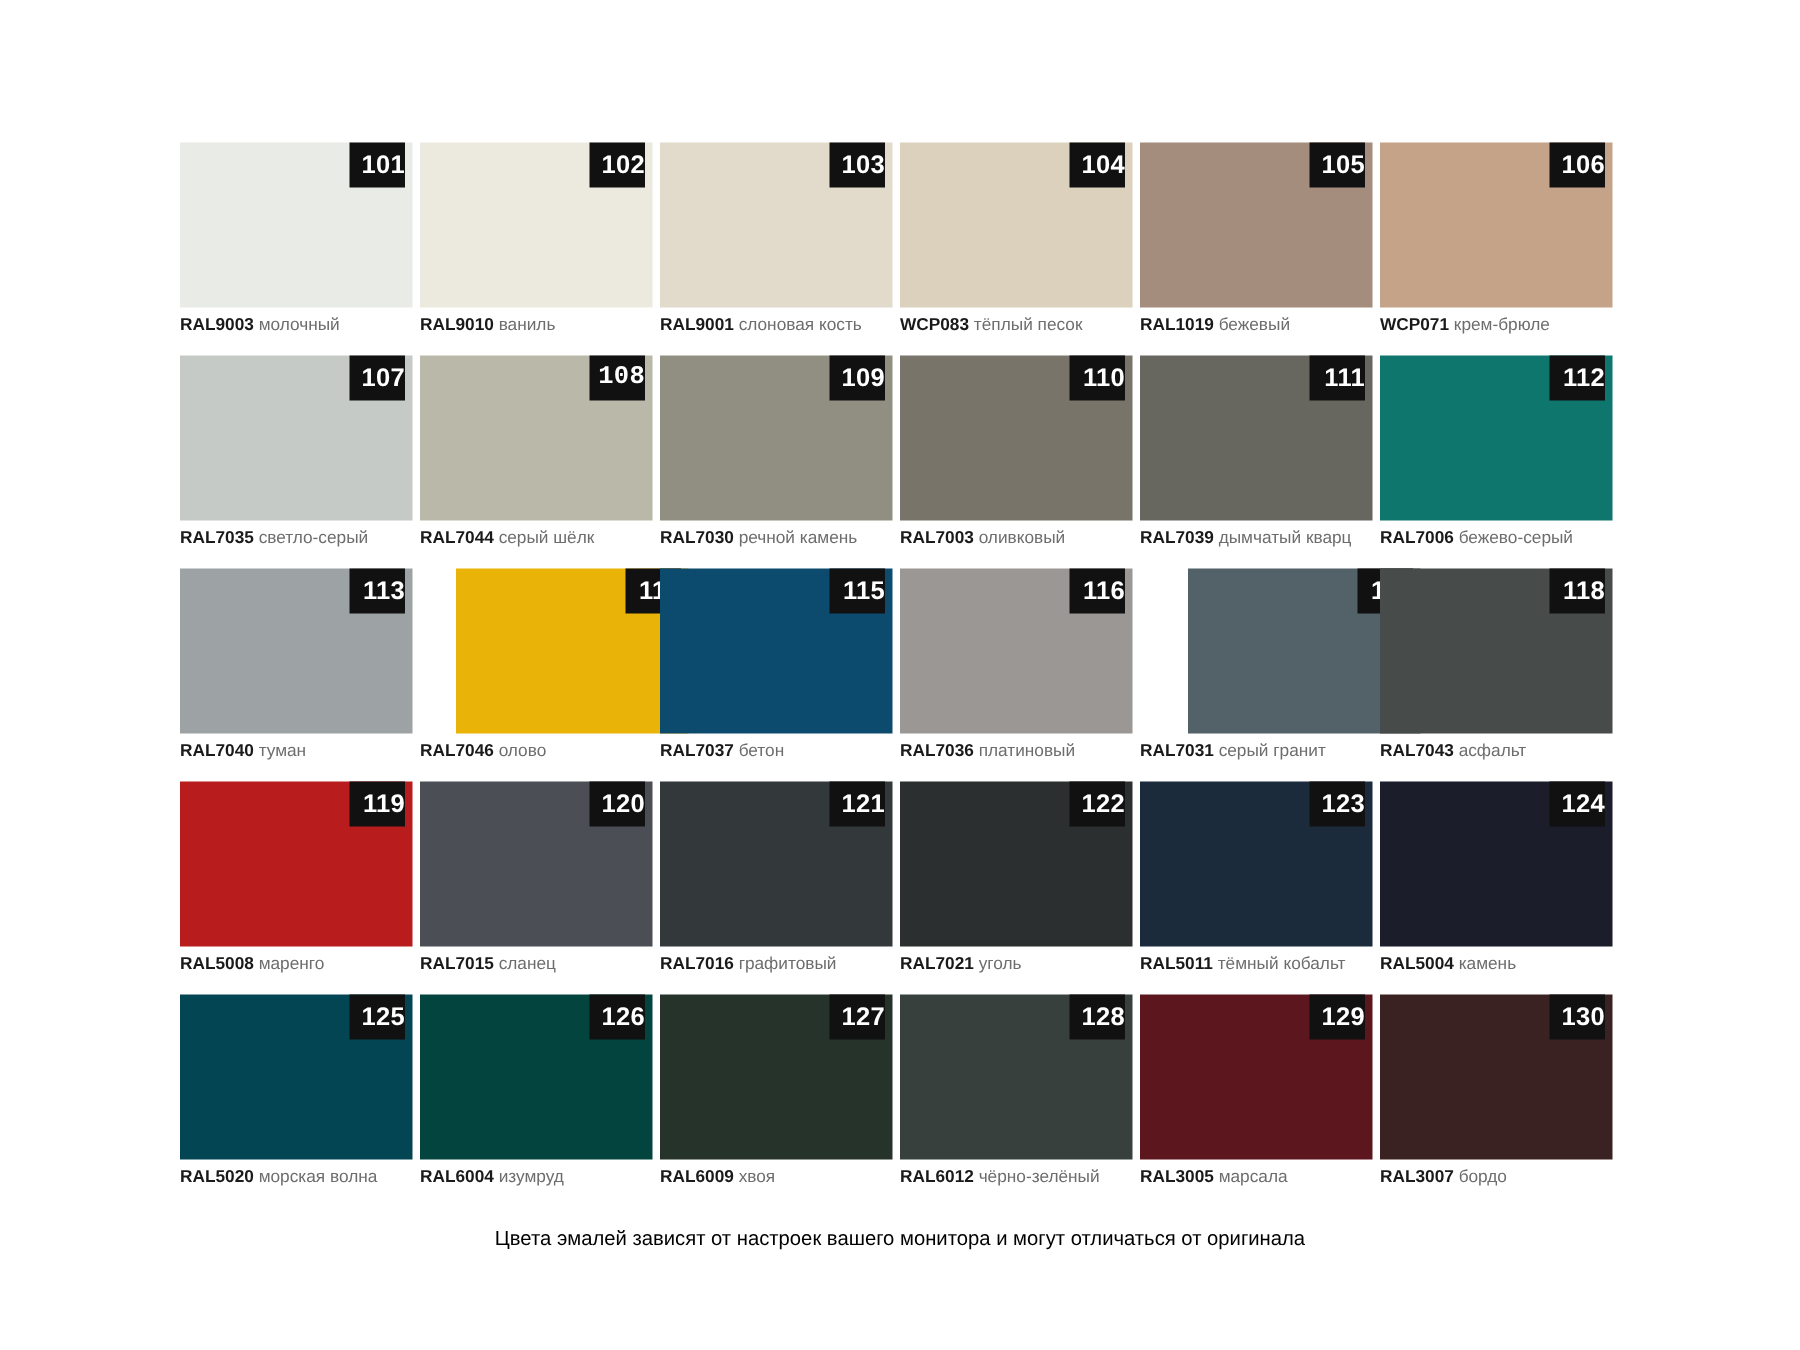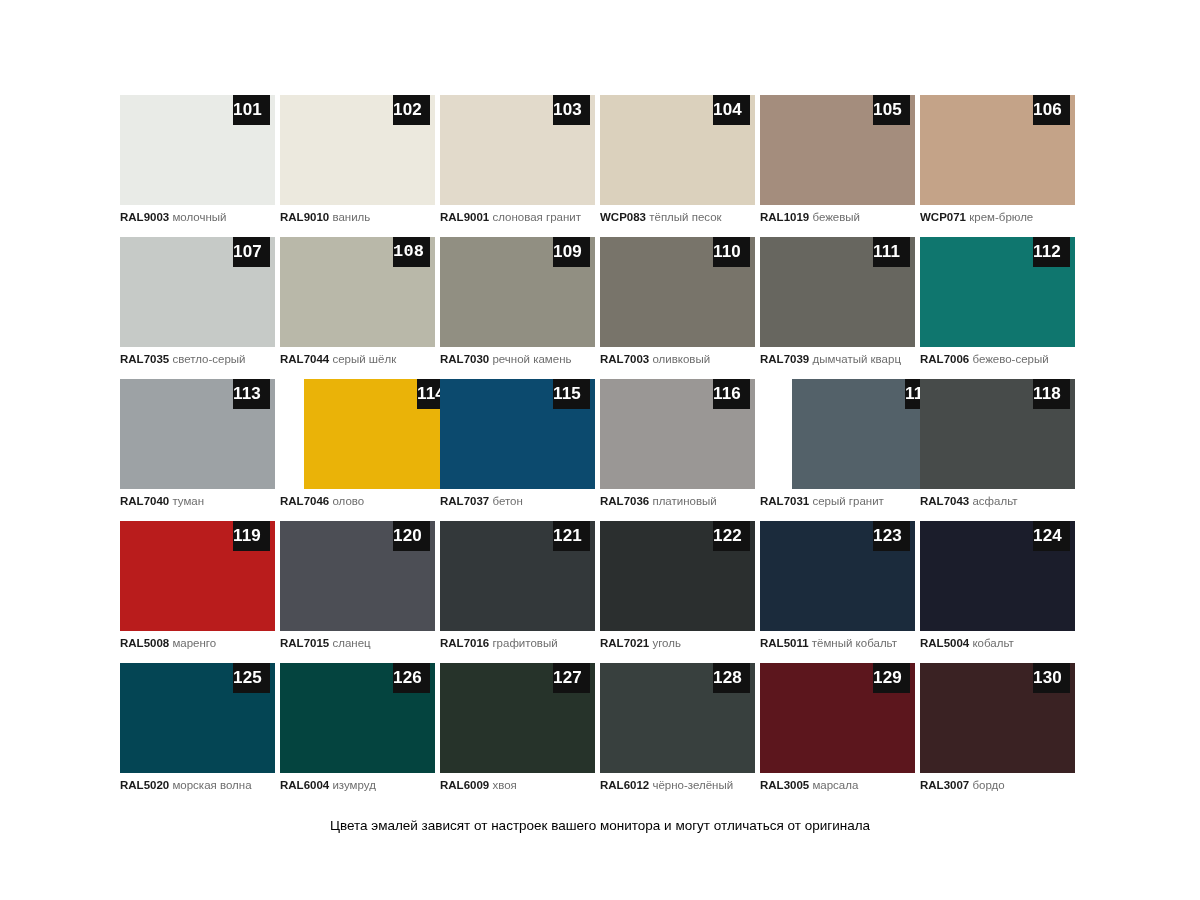--- a/index.html
+++ b/index.html
@@ -46,21 +46,21 @@
     position: absolute;
     right: 5px;
     top: 0;
     width: 37px;
     height: 30px;
     background: #111111;
     color: #ffffff;
     font-size: 17px;
     font-weight: bold;
     line-height: 30px;
-    text-align: left;
+    text-align: right;
     letter-spacing: 0.2px;
   }
   .swatch-label {
     position: absolute;
     left: 0;
     top: 115px;
     width: 152px;
     font-size: 11.5px;
     line-height: 15px;
     white-space: nowrap;
@@ -99,21 +99,21 @@
       <div class="swatch-cell">
         <div class="swatch-chip" style="background: rgb(236, 233, 222);">
           <div class="swatch-badge">102</div>
         </div>
         <div class="swatch-label"><span class="swatch-code">RAL9010</span> <span class="swatch-name">ваниль</span></div>
       </div>
       <div class="swatch-cell">
         <div class="swatch-chip" style="background: rgb(226, 218, 203);">
           <div class="swatch-badge">103</div>
         </div>
-        <div class="swatch-label"><span class="swatch-code">RAL9001</span> <span class="swatch-name">слоновая гранит</span></div>
+        <div class="swatch-label"><span class="swatch-code">RAL9001</span> <span class="swatch-name">слоновая кость</span></div>
       </div>
       <div class="swatch-cell">
         <div class="swatch-chip" style="background: rgb(219, 209, 189);">
           <div class="swatch-badge">104</div>
         </div>
         <div class="swatch-label"><span class="swatch-code">WCP083</span> <span class="swatch-name">тёплый песок</span></div>
       </div>
       <div class="swatch-cell">
         <div class="swatch-chip" style="background: rgb(164, 141, 125);">
           <div class="swatch-badge">105</div>
@@ -225,21 +225,21 @@
       <div class="swatch-cell">
         <div class="swatch-chip" style="background: rgb(27, 43, 60);">
           <div class="swatch-badge">123</div>
         </div>
         <div class="swatch-label"><span class="swatch-code">RAL5011</span> <span class="swatch-name">тёмный кобальт</span></div>
       </div>
       <div class="swatch-cell">
         <div class="swatch-chip" style="background: rgb(27, 29, 43);">
           <div class="swatch-badge">124</div>
         </div>
-        <div class="swatch-label"><span class="swatch-code">RAL5004</span> <span class="swatch-name">кобальт</span></div>
+        <div class="swatch-label"><span class="swatch-code">RAL5004</span> <span class="swatch-name">камень</span></div>
       </div>
       <div class="swatch-cell">
         <div class="swatch-chip" style="background: rgb(4, 69, 84);">
           <div class="swatch-badge">125</div>
         </div>
         <div class="swatch-label"><span class="swatch-code">RAL5020</span> <span class="swatch-name">морская волна</span></div>
       </div>
       <div class="swatch-cell">
         <div class="swatch-chip" style="background: rgb(4, 68, 63);">
           <div class="swatch-badge">126</div>

